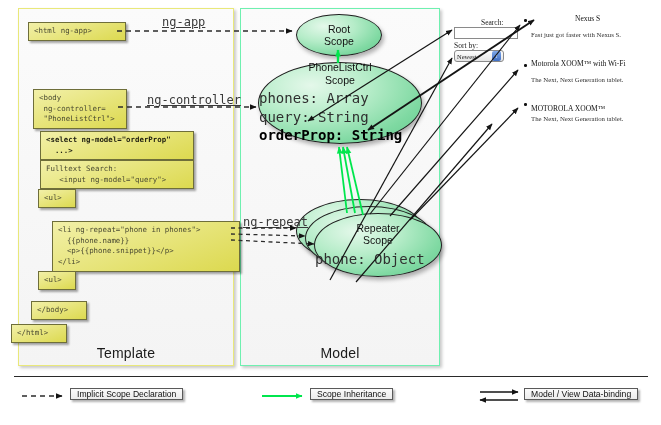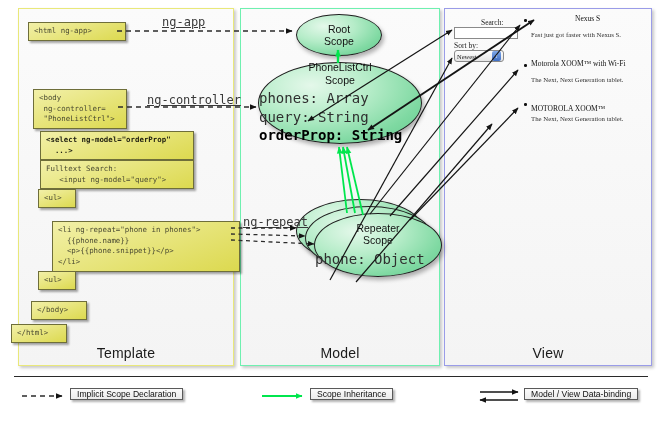--- a/index.html
+++ b/index.html
@@ -68,23 +68,20 @@
 <body>
 
 <div id="stage">
 
   <div class="panel" id="panel-template">
     <div class="panel-label">Template</div>
   </div>
   <div class="panel" id="panel-model">
     <div class="panel-label">Model</div>
   </div>
-  <div class="panel" id="panel-view">
-    <div class="panel-label">View</div>
-  </div>
 
   <div class="codebox" style="left:33px;top:89px;width:82px;">&lt;body
  ng-controller=
  "PhoneListCtrl"&gt;</div>
 
   <div class="codebox" style="left:28px;top:22px;width:86px;">&lt;html ng-app&gt;</div>
 
   <div class="codebox bold" style="left:40px;top:131px;width:142px;">&lt;select ng-model="orderProp"
   ...&gt;</div>
 

